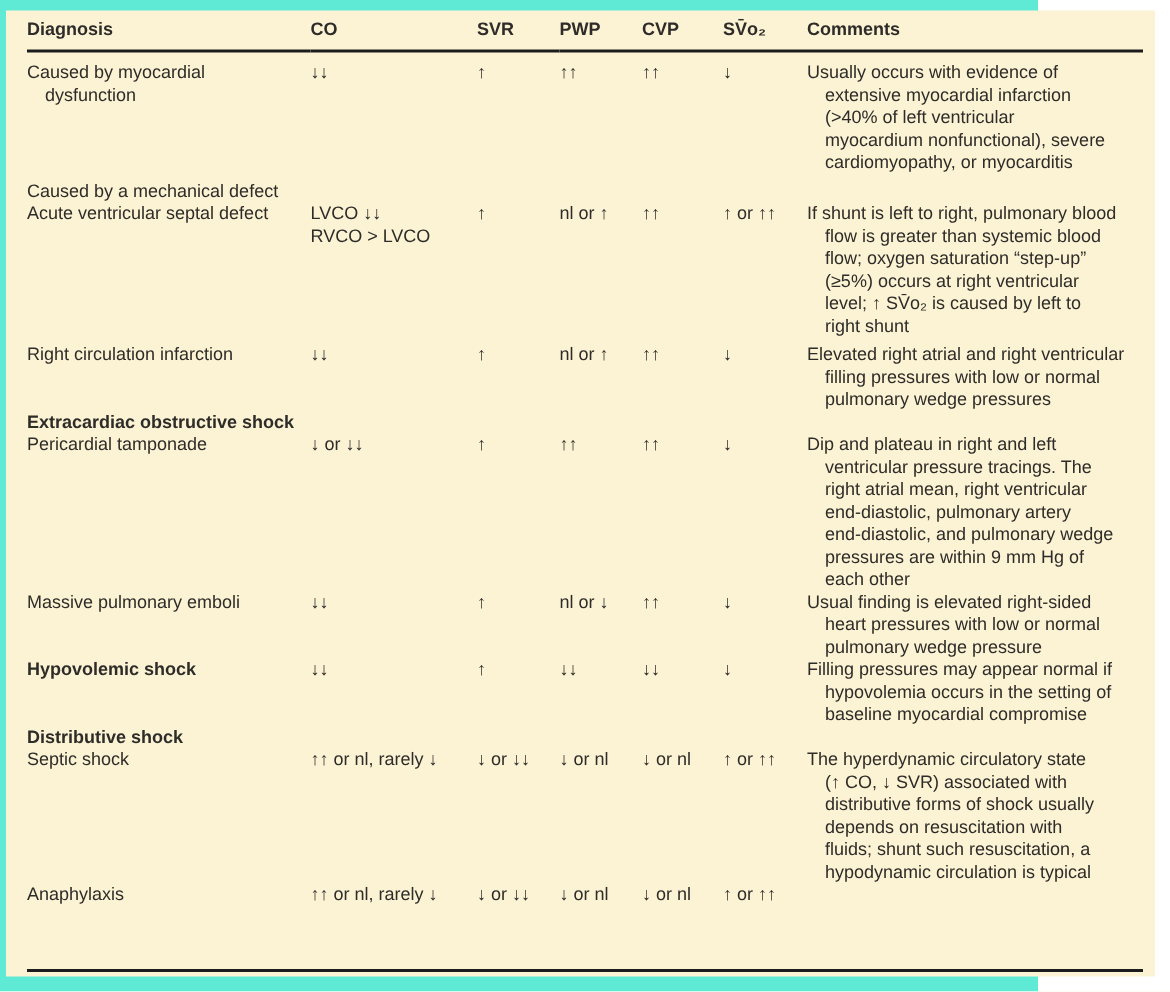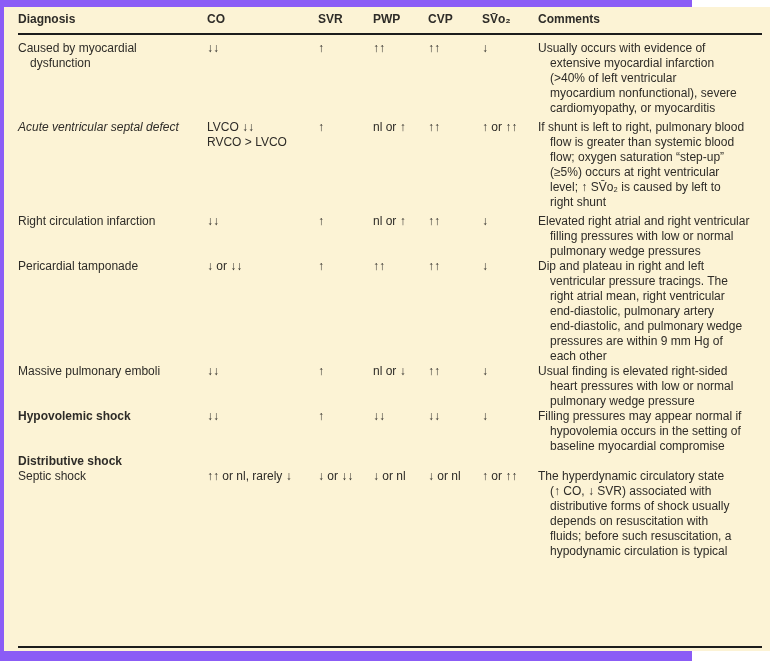--- a/index.html
+++ b/index.html
@@ -1,18 +1,18 @@
 <!DOCTYPE html>
 <html><head>
 <meta charset="utf-8">
 <style>
   html, body { margin: 0; padding: 0; background: #ffffff; }
   .frame {
     width: 692px; height: 661px; box-sizing: border-box;
-    background: #8b5cf6;
+    background: #5eead4;
     padding: 7px 10px 10px 4px;
   }
   .content {
     position: relative;
     width: 766px; height: 644px; box-sizing: border-box;
     background: #fcf3d5;
     padding-left: 14px;
     overflow: hidden;
   }
   table.hemo {
@@ -42,21 +42,21 @@
   .col-cvp       { width: 54px; margin-top: 24px; }
   .col-svo2      { width: 56px; }
   .col-comments  { width: 224px; }
   td.col-diagnosis, th.col-diagnosis,
   td.col-comments, th.col-comments {
     padding-left: 12px; text-indent: -12px;
   }
   tbody tr:first-child td { padding-top: 6px; }
   tr.section td { font-weight: bold; }
   tr.bold td.col-diagnosis { font-weight: bold; }
-  tr.italic td.col-diagnosis { font-style: italic; }
+  tr.italic td.col-diagnosis { }
   tr.data td { padding-bottom: 0px; }
   tr.gap td { padding-bottom: 4px; }
   .bottom-rule {
     position: absolute;
     left: 14px; bottom: 3px;
     width: 744px; height: 2px;
     background: #1c1c1c;
   }
 </style>
 </head>
@@ -84,20 +84,29 @@
             <td class="col-svr">↑</td>
             <td class="col-pwp">↑↑</td>
             <td class="col-cvp">↑↑</td>
             <td class="col-svo2">↓</td>
             <td class="col-comments">Usually occurs with evidence of
 extensive myocardial infarction
 (&gt;40% of left ventricular
 myocardium nonfunctional), severe
 cardiomyopathy, or myocarditis</td>
           </tr>
+          <tr class="data plain">
+            <td class="col-diagnosis">Caused by a mechanical defect</td>
+            <td class="col-co"></td>
+            <td class="col-svr"></td>
+            <td class="col-pwp"></td>
+            <td class="col-cvp"></td>
+            <td class="col-svo2"></td>
+            <td class="col-comments"></td>
+          </tr>
           <tr class="data italic gap">
             <td class="col-diagnosis">Acute ventricular septal defect</td>
             <td class="col-co">LVCO ↓↓
 RVCO &gt; LVCO</td>
             <td class="col-svr">↑</td>
             <td class="col-pwp">nl or ↑</td>
             <td class="col-cvp">↑↑</td>
             <td class="col-svo2">↑ or ↑↑</td>
             <td class="col-comments">If shunt is left to right, pulmonary blood
 flow is greater than systemic blood
@@ -109,20 +118,23 @@
           <tr class="data plain">
             <td class="col-diagnosis">Right circulation infarction</td>
             <td class="col-co">↓↓</td>
             <td class="col-svr">↑</td>
             <td class="col-pwp">nl or ↑</td>
             <td class="col-cvp">↑↑</td>
             <td class="col-svo2">↓</td>
             <td class="col-comments">Elevated right atrial and right ventricular
 filling pressures with low or normal
 pulmonary wedge pressures</td>
+          </tr>
+          <tr class="section">
+            <td colspan="7">Extracardiac obstructive shock</td>
           </tr>
           <tr class="data plain">
             <td class="col-diagnosis">Pericardial tamponade</td>
             <td class="col-co">↓ or ↓↓</td>
             <td class="col-svr">↑</td>
             <td class="col-pwp">↑↑</td>
             <td class="col-cvp">↑↑</td>
             <td class="col-svo2">↓</td>
             <td class="col-comments">Dip and plateau in right and left
 ventricular pressure tracings. The
@@ -161,20 +173,29 @@
             <td class="col-diagnosis">Septic shock</td>
             <td class="col-co">↑↑ or nl, rarely ↓</td>
             <td class="col-svr">↓ or ↓↓</td>
             <td class="col-pwp">↓ or nl</td>
             <td class="col-cvp">↓ or nl</td>
             <td class="col-svo2">↑ or ↑↑</td>
             <td class="col-comments">The hyperdynamic circulatory state
 (↑ CO, ↓ SVR) associated with
 distributive forms of shock usually
 depends on resuscitation with
-fluids; before such resuscitation, a
+fluids; shunt such resuscitation, a
 hypodynamic circulation is typical</td>
+          </tr>
+          <tr class="data plain">
+            <td class="col-diagnosis">Anaphylaxis</td>
+            <td class="col-co">↑↑ or nl, rarely ↓</td>
+            <td class="col-svr">↓ or ↓↓</td>
+            <td class="col-pwp">↓ or nl</td>
+            <td class="col-cvp">↓ or nl</td>
+            <td class="col-svo2">↑ or ↑↑</td>
+            <td class="col-comments"></td>
           </tr>
         </tbody>
     </table>
     <div class="bottom-rule"></div>
   </div>
 </div>
 
 </body></html>

